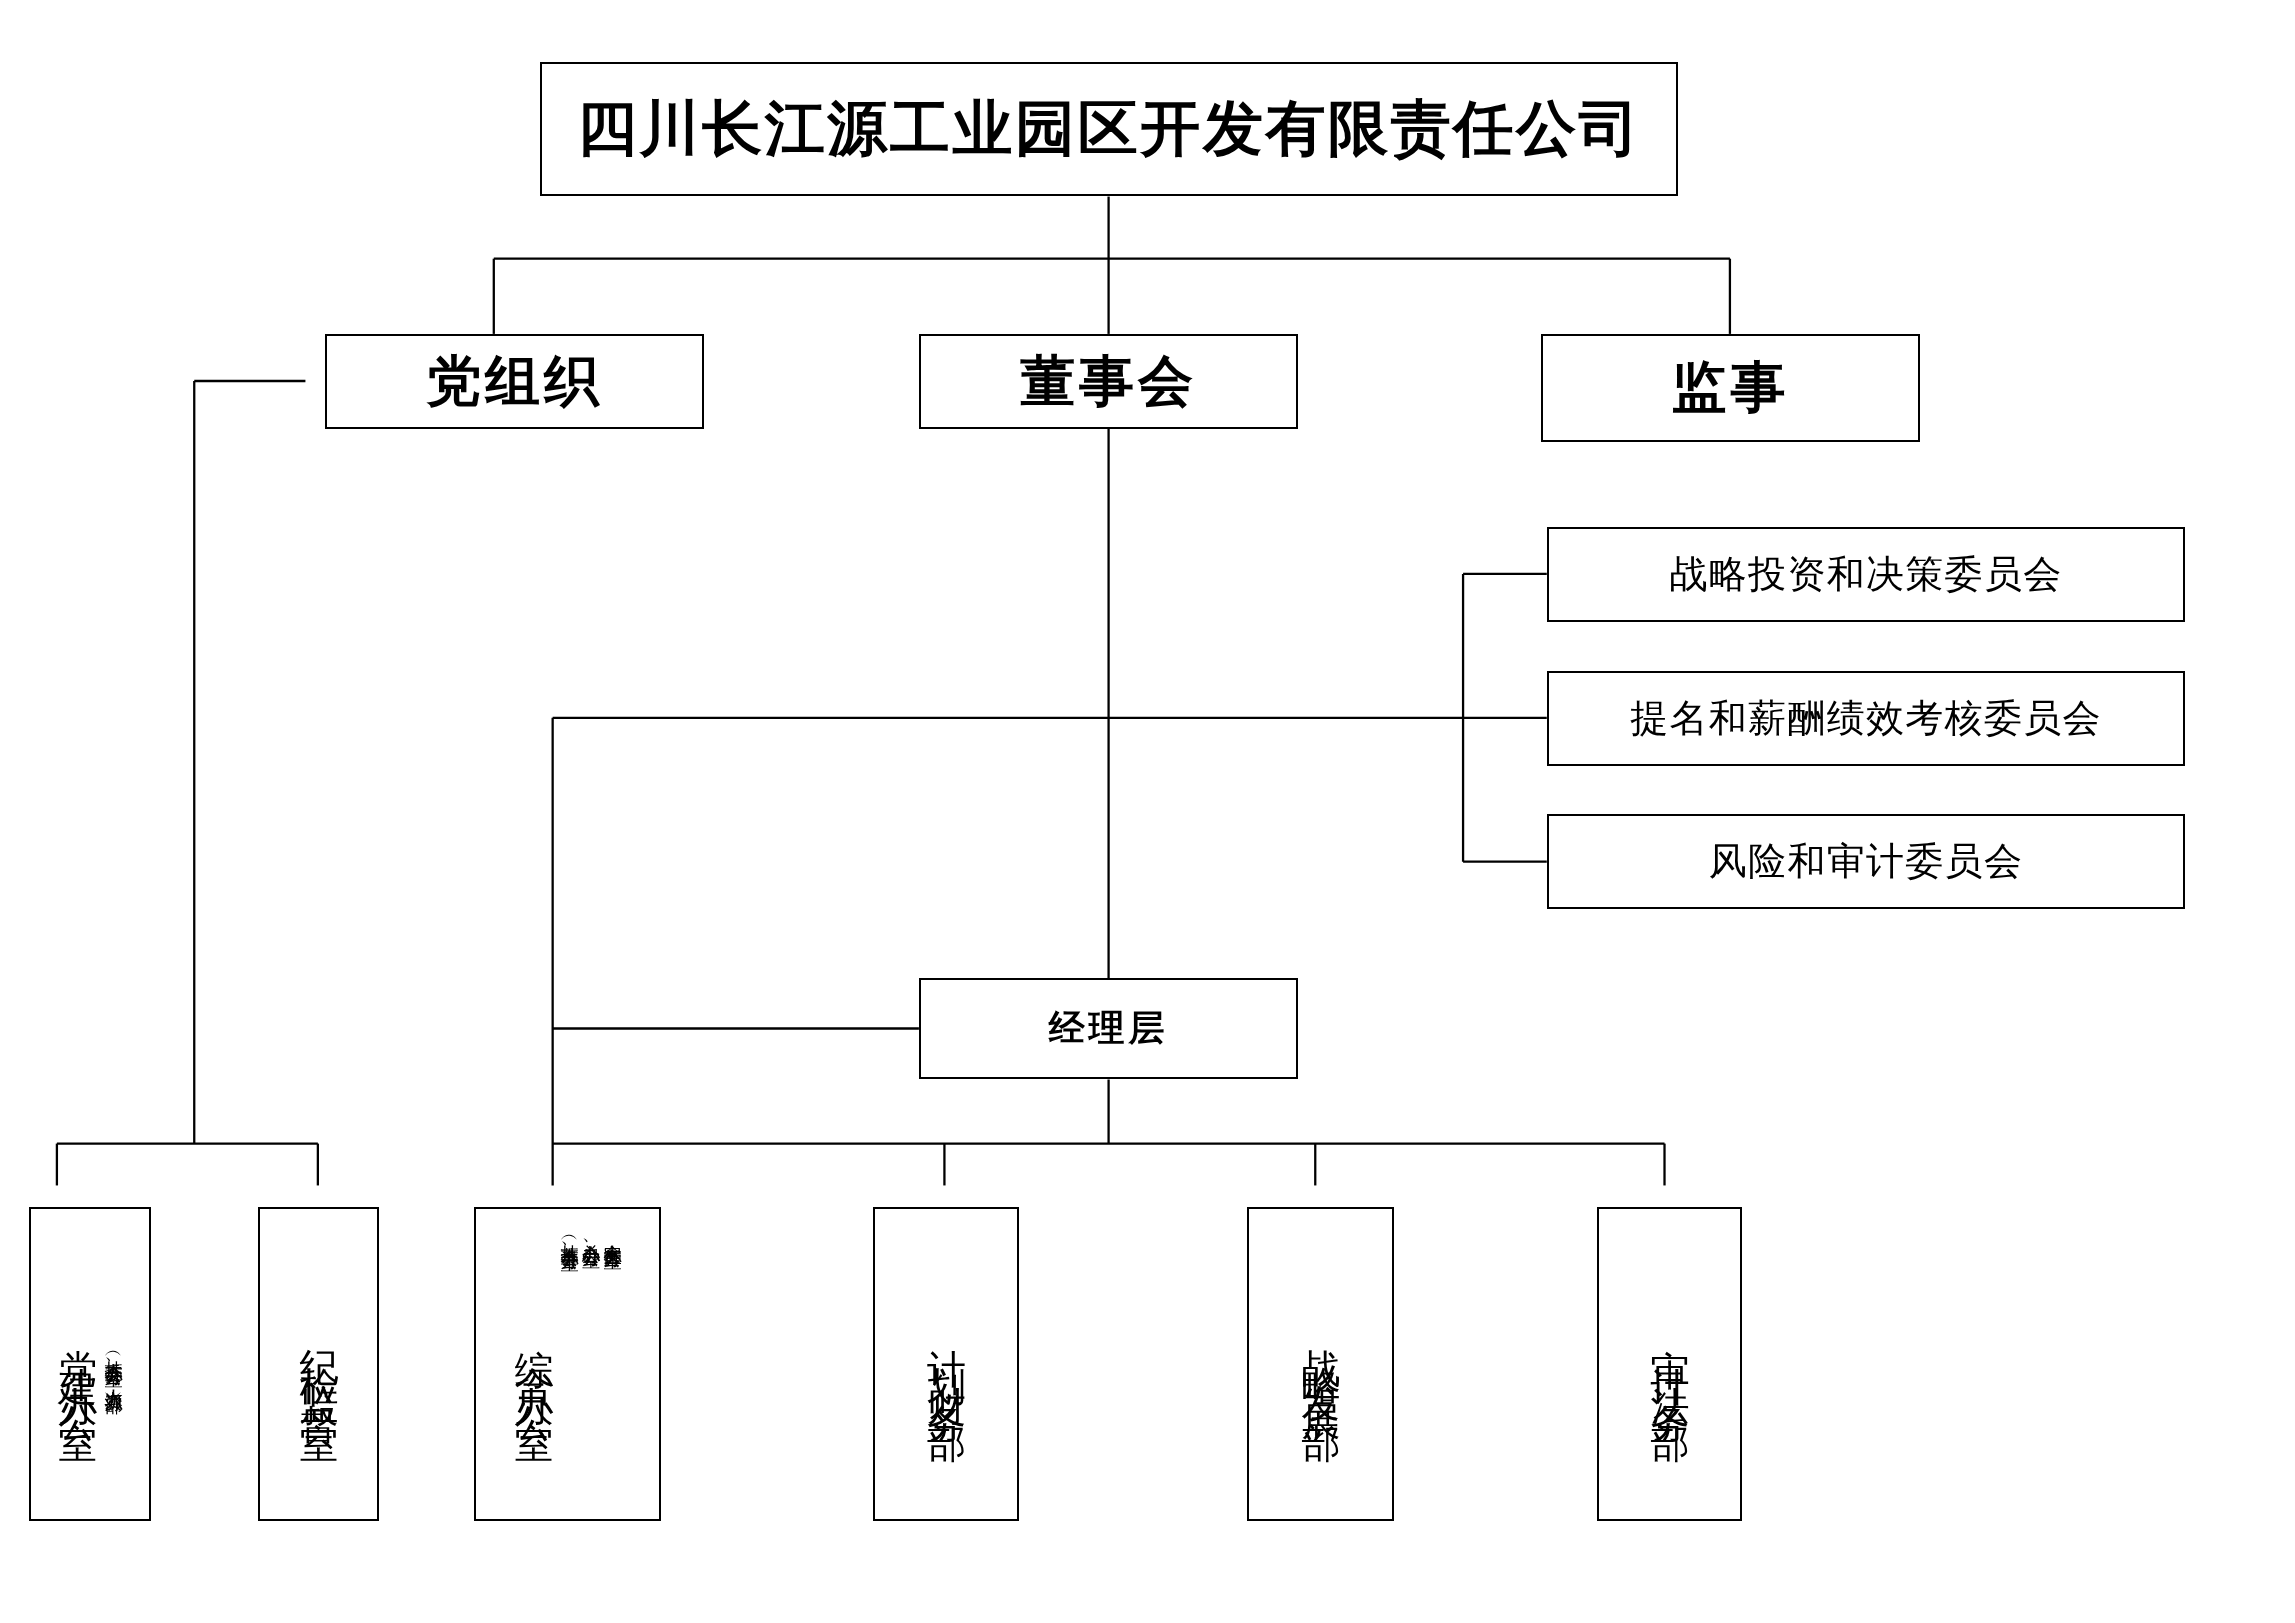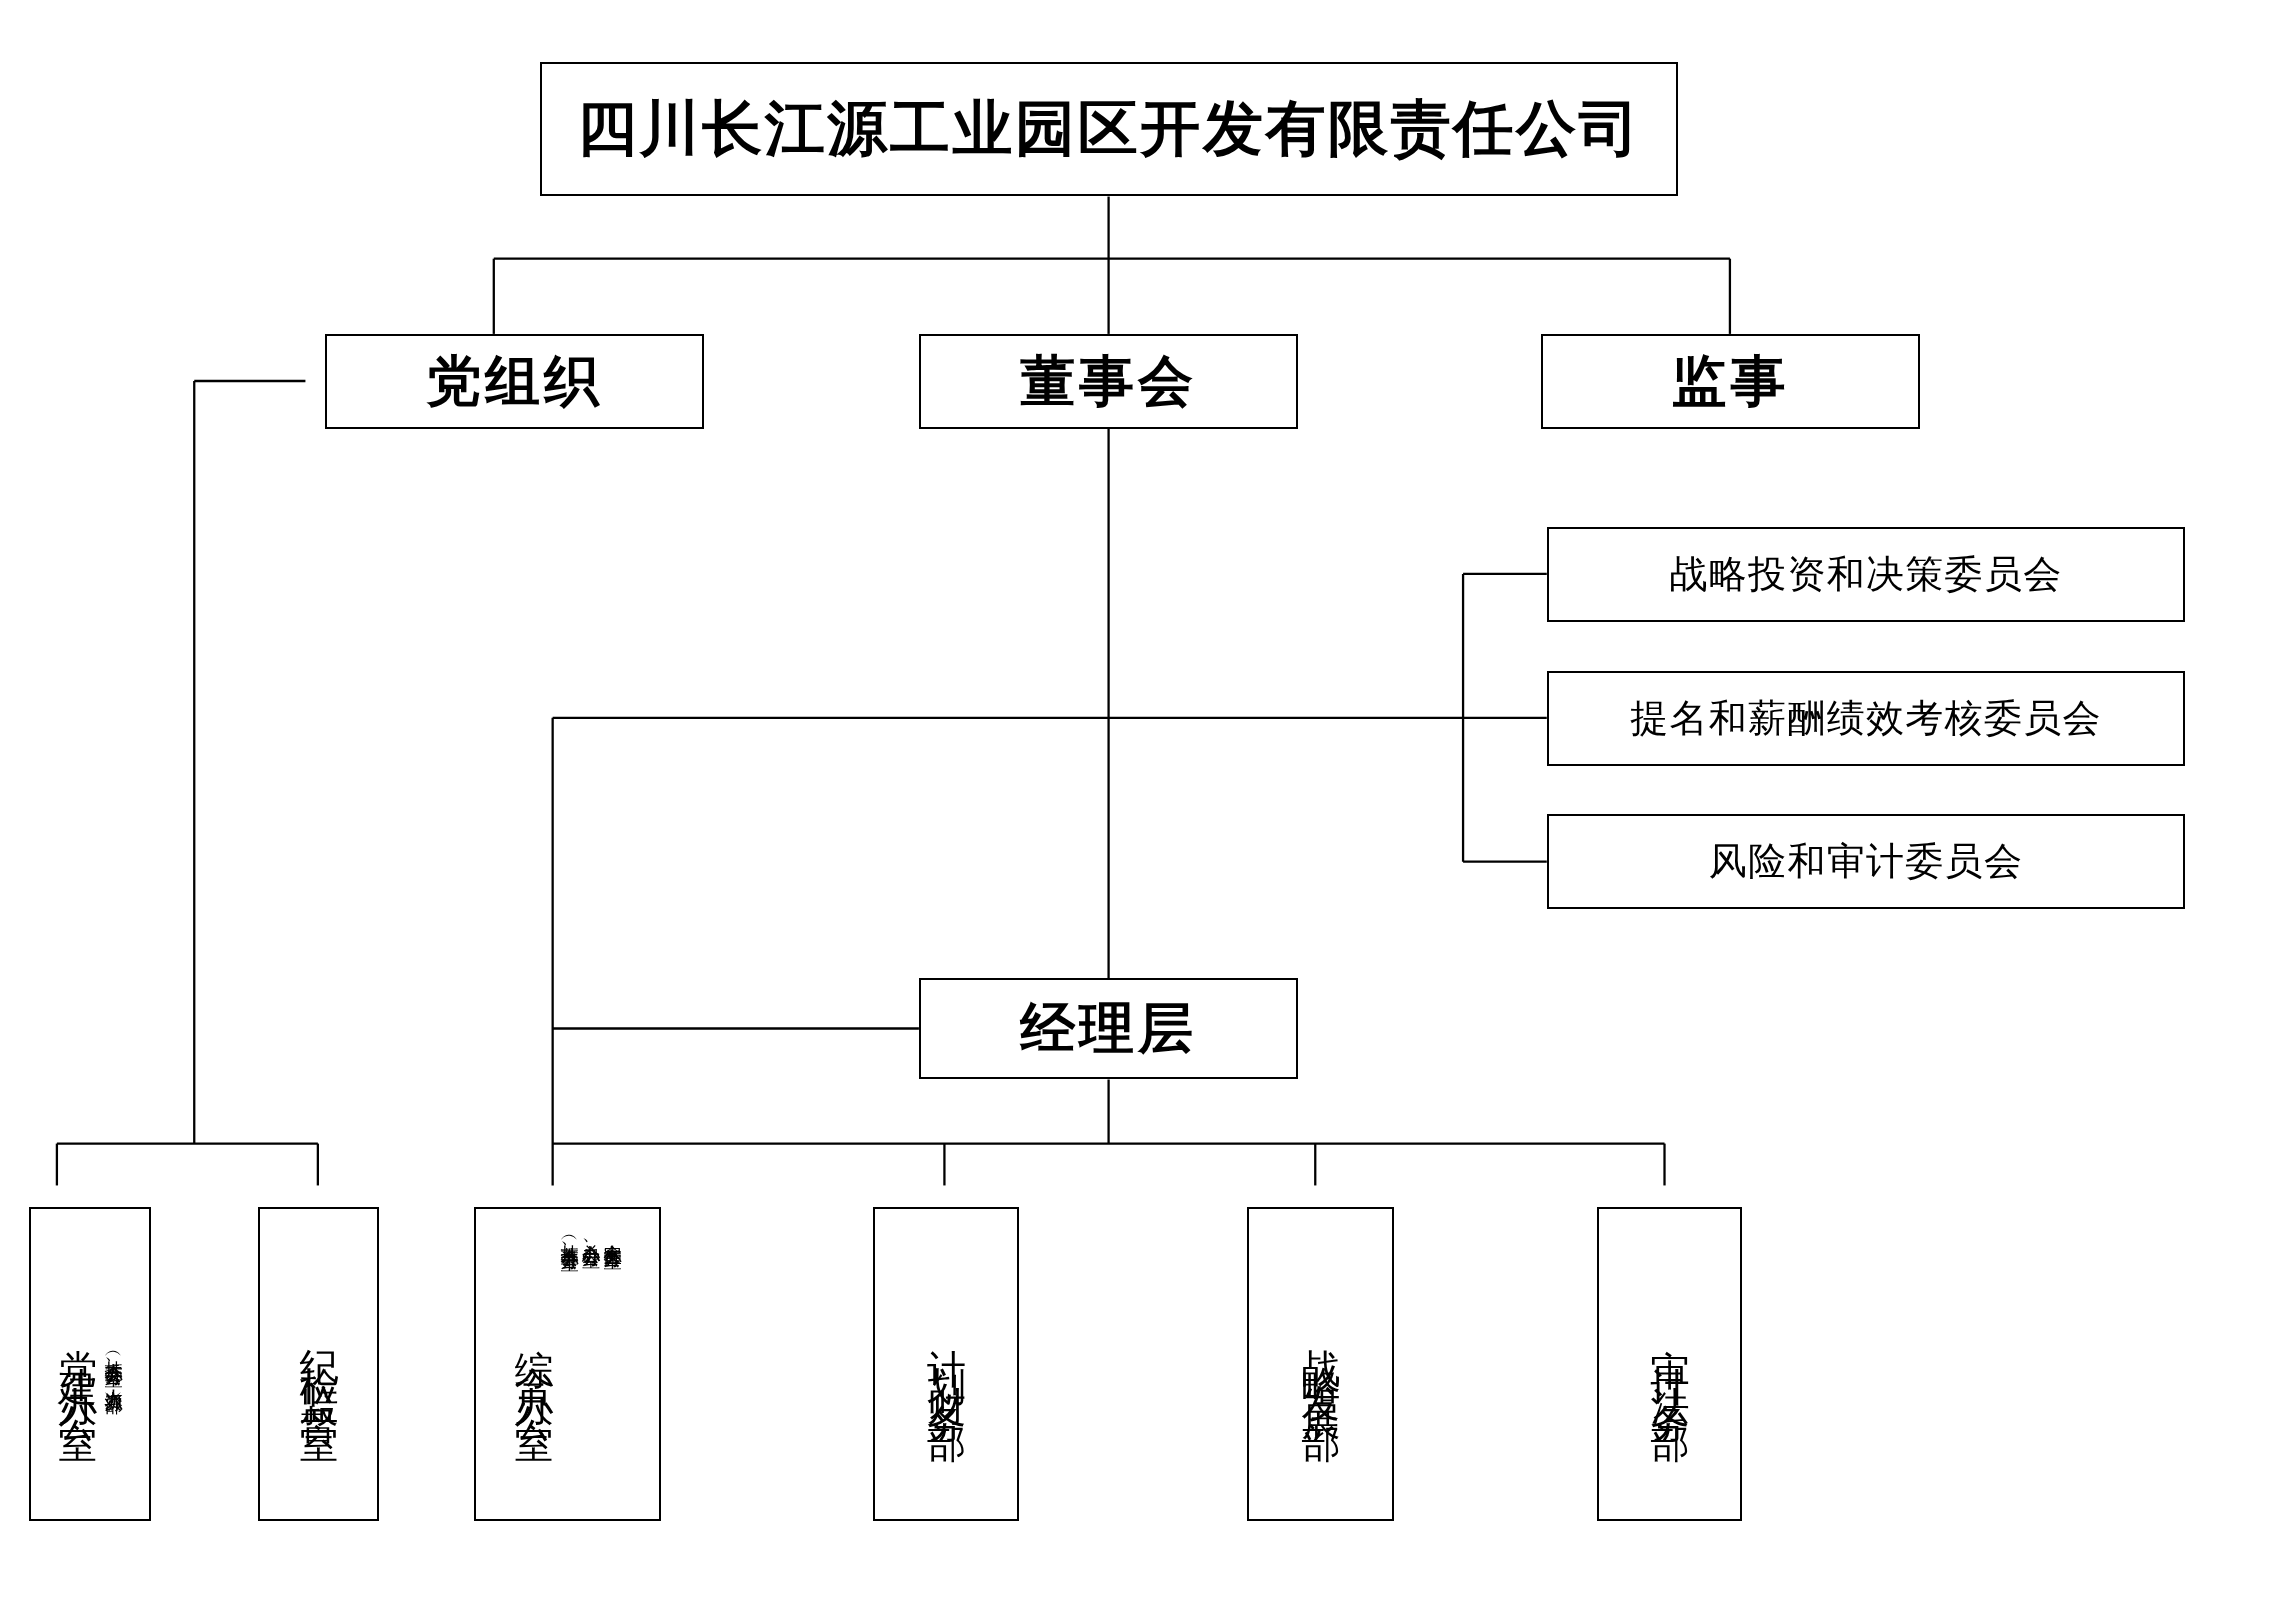--- a/index.html
+++ b/index.html
@@ -37,22 +37,22 @@
     align-items: center;
     justify-content: center;
     text-align: center;
     color: var(--text);
   }
 
   
   .node-title      { left: 540px;  top: 62px;   width: 1138px; height: 134px; font-size: 60px; font-weight: bold; letter-spacing: 2.6px; align-items: center; }
   .node-party      { left: 305px;  top: 334px;  width: 379px;  height: 95px; font-size: 55px; font-weight: bold; letter-spacing: 3.9px; margin-left: 20px; }
   .node-board      { left: 919px; top: 334px;  width: 379px;  height: 95px; font-size: 55px; font-weight: bold; letter-spacing: 3.9px; }
-  .node-supervisor { left: 1541px; top: 334px;  width: 379px;  height: 95px; font-size: 55px; font-weight: bold; letter-spacing: 3.9px; }
-  .node-mgmt       { left: 919px; top: 978px; width: 379px;  height: 101px; font-size: 55px; font-weight: bold; letter-spacing: 3.9px; }
+  .node-supervisor { left: 1541px; top: 334px;  width: 379px;  height: 108px; font-size: 55px; font-weight: bold; letter-spacing: 3.9px; }
+  .node-mgmt       { left: 919px; top: 978px; width: 379px;  height: 101px; font-size: 36px; font-weight: bold; letter-spacing: 3.9px; }
   .node-committee  { width: 638px; height: 95px; font-size: 38px; font-weight: normal; letter-spacing: 1.3px; text-align: right; }
   .node-c1 { left: 1547px; top: 527px;  }
   .node-c2 { left: 1547px; top: 671px; }
   .node-c3 { left: 1547px; top: 814px; }
 
   
   .node-b1 { left: 29px;   top: 1207px; width: 122px; height: 314px; }
   .node-b2 { left: 258px;  top: 1207px; width: 121px; height: 314px; }
   .node-b3 { left: 474px;  top: 1207px; width: 187px; height: 314px; }
   .node-b4 { left: 873px; top: 1207px; width: 146px; height: 314px; }

